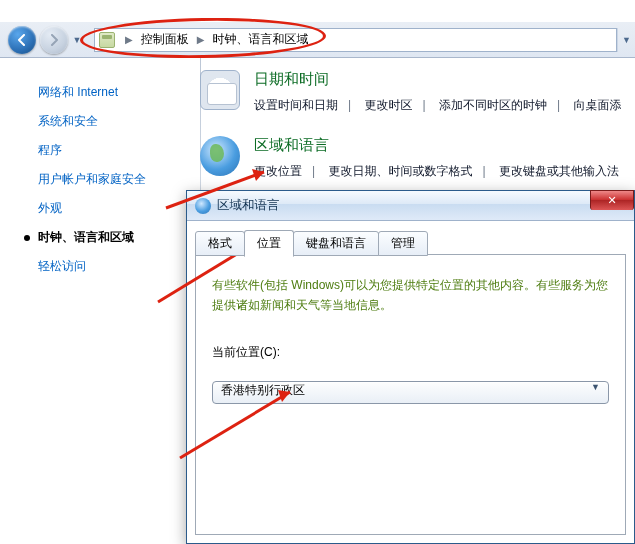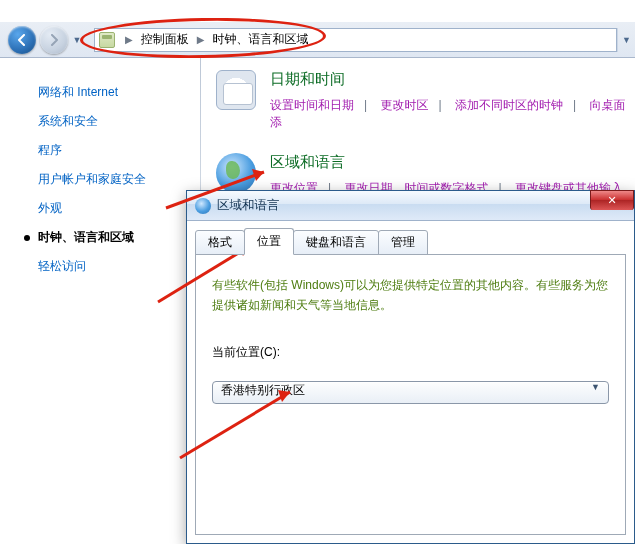--- a/index.html
+++ b/index.html
@@ -86,21 +86,21 @@
     display:inline-block; width:6px; height:6px; background:#000; border-radius:50%;
     margin-right:8px; vertical-align:middle;
   }
   .divider {
     position:absolute; left:200px; top:58px; bottom:0; width:1px;
     background: linear-gradient(#bcc7d6, #e7ecf2 60%, #fff);
   }
 
   
   .rightpane {
-    position:absolute; left:216px; top:70px; right:0;
+    position:absolute; left:200px; top:70px; right:0;
   }
   .catrow { display:flex; align-items:flex-start; margin-bottom:22px; }
   .caticon {
     width:40px; height:40px; margin-right:14px; flex:0 0 40px;
     border-radius:6px;
   }
   .caticon.clock {
     background: radial-gradient(circle at 50% 50%, #fff 0 45%, #dfe6ef 46% 100%);
     border:1px solid #9fb2cb;
     position:relative;
@@ -116,21 +116,21 @@
   }
   .caticon.globe::after{
     content:''; position:absolute; left:10px; top:8px; width:14px; height:18px;
     background:#6cb85b; border-radius:40% 60% 50% 50%;
     opacity:.85;
   }
   .catbody h3 {
     color:#0b6b24; font-size:15px; font-weight:normal; margin-bottom:8px;
   }
   .sublinks span {
-    color:#a21caf; cursor:pointer; margin-right:4px;
+    color:#0f172a; cursor:pointer; margin-right:4px;
   }
   .sublinks .sep { color:#6f7a89; padding:0 6px; cursor:default; }
 
   
   .dialog {
     position:absolute; left:186px; top:190px; width:449px; height:354px;
     border:1px solid #2b5b8b;
     background:#fff;
     box-shadow:0 4px 14px rgba(0,0,0,.35);
     display:flex; flex-direction:column;
@@ -156,21 +156,21 @@
     border-radius:0 0 3px 3px;
     margin-right:0; align-self:flex-start;
     color:#fff; text-align:center; line-height:18px; font-size:11px;
     transform:translateY(-1px);
   }
   .dlg-body {
     flex:1; padding:10px 8px 8px 8px; position:relative;
     background:#fff;
   }
   .tabs {
-    display:flex; align-items:flex-end; height:24px;
+    display:flex; align-items:center; height:24px;
     position:relative;
   }
   .tabs::after{
     content:''; position:absolute; left:0; right:0; bottom:0; height:1px;
     background:#9fa9b6;
   }
   .tab {
     border:1px solid #9fa9b6; border-bottom:1px solid #9fa9b6;
     background:linear-gradient(#fbfdff,#e7eef7);
     padding:3px 12px 3px; font-size:12px;

